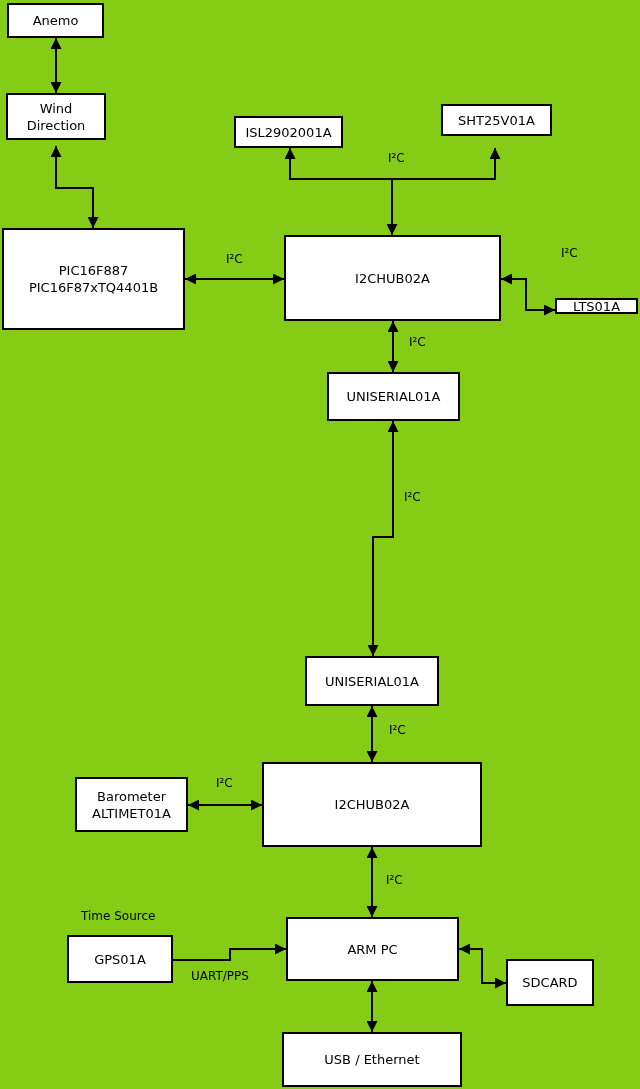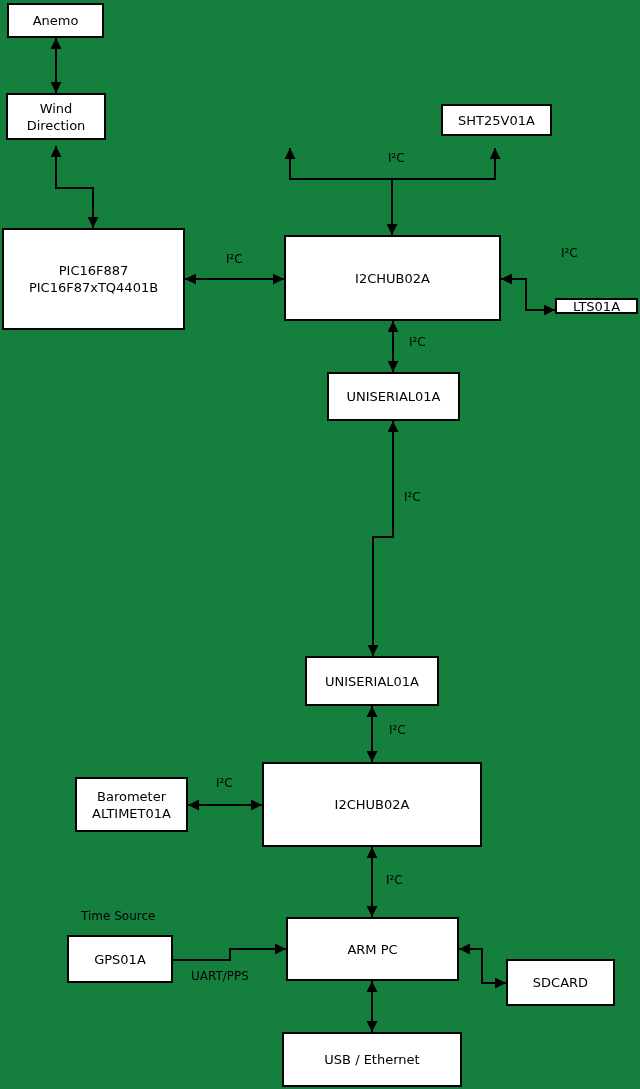--- a/index.html
+++ b/index.html
@@ -5,21 +5,21 @@
 <style>
   html, body {
     margin: 0;
     padding: 0;
     background: #ffffff;
   }
   .canvas {
     position: relative;
     width: 640px;
     height: 1089px;
-    background: #15803d;
+    background: #84cc16;
     font-family: "DejaVu Sans", sans-serif;
     color: #000000;
     overflow: hidden;
   }
   .edges {
     position: absolute;
     left: 0;
     top: 0;
     width: 640px;
     height: 1089px;
@@ -88,20 +88,23 @@
   <div class="node" style="left:6px;top:93px;width:100px;height:47px">
     <span>Wind
 Direction</span>
   </div>
 
   <div class="node" style="left:2px;top:228px;width:183px;height:102px">
     <span>PIC16F887
 PIC16F87xTQ4401B</span>
   </div>
 
+  <div class="node" style="left:234px;top:116px;width:109px;height:32px">
+    <span>ISL2902001A</span>
+  </div>
 
   <div class="node" style="left:441px;top:104px;width:111px;height:32px">
     <span>SHT25V01A</span>
   </div>
 
   <div class="node" style="left:284px;top:235px;width:217px;height:86px">
     <span>I2CHUB02A</span>
   </div>
 
   <div class="node" style="left:555px;top:298px;width:83px;height:16px">
@@ -126,21 +129,21 @@
   </div>
 
   <div class="node" style="left:286px;top:917px;width:173px;height:64px">
     <span>ARM PC</span>
   </div>
 
   <div class="node" style="left:67px;top:935px;width:106px;height:48px">
     <span>GPS01A</span>
   </div>
 
-  <div class="node" style="left:506px;top:959px;width:109px;height:47px">
+  <div class="node" style="left:506px;top:959px;width:88px;height:47px">
     <span>SDCARD</span>
   </div>
 
   <div class="node" style="left:282px;top:1032px;width:180px;height:55px">
     <span>USB / Ethernet</span>
   </div>
 
   <span class="flabel" style="left:388px;top:151px">I²C</span>
   <span class="flabel" style="left:226px;top:252px">I²C</span>
   <span class="flabel" style="left:561px;top:246px">I²C</span>

